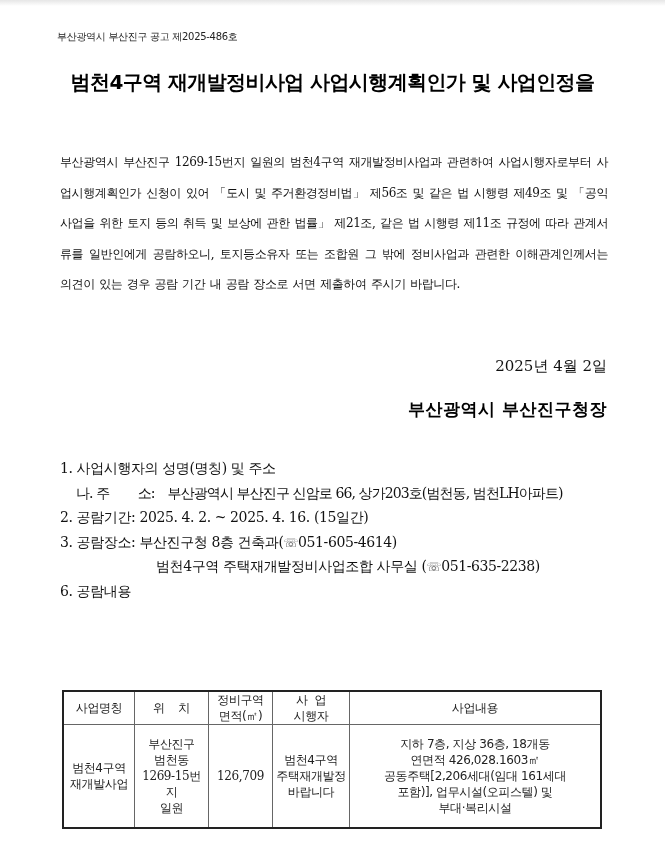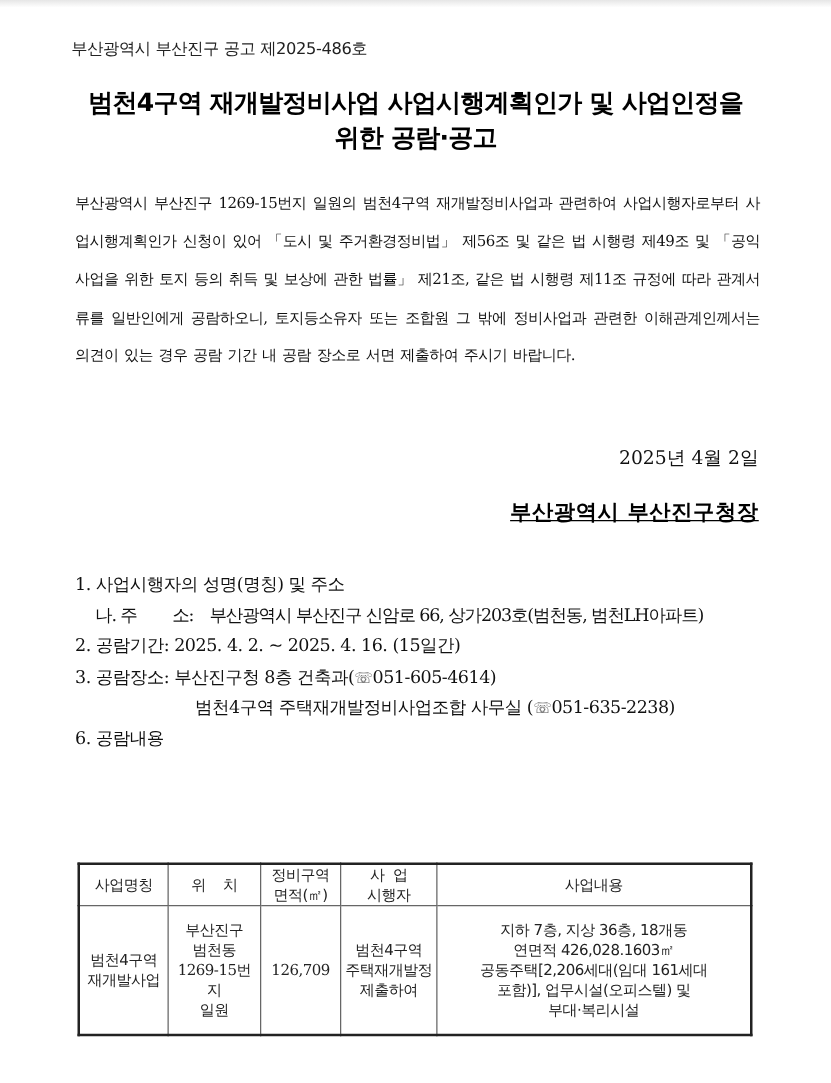--- a/index.html
+++ b/index.html
@@ -9,21 +9,21 @@
       font-family: "DejaVu Serif", "Liberation Serif", serif;
       position: relative;
     }
     .top-shade {
       position: absolute; left: 0; top: 0; width: 665px; height: 6px;
       background: linear-gradient(#e6e6e6, #ffffff);
     }
     .notice-no {
       position: absolute; left: 57px; top: 30px;
       font-family: "DejaVu Sans", "Liberation Sans", sans-serif;
-      font-size: 13px; color: #222; letter-spacing: -0.3px;
+      font-size: 10px; color: #222; letter-spacing: -0.3px;
     }
     .title {
       position: absolute; left: 0; width: 665px; top: 68px;
       text-align: center;
       font-family: "DejaVu Sans", "Liberation Sans", sans-serif;
       font-weight: bold; font-size: 20px; line-height: 28px; color: #000;
       letter-spacing: -0.6px;
     }
     .body-text {
       position: absolute; left: 60px; width: 548px; top: 147px;
@@ -31,21 +31,21 @@
       text-align-last: left; color: #111; letter-spacing: -0.4px;
       word-spacing: 1px;
     }
     .date {
       position: absolute; right: 58px; top: 357px;
       font-size: 15px; color: #111;
     }
     .issuer {
       position: absolute; right: 58px; top: 398px;
       font-family: "DejaVu Sans", "Liberation Sans", sans-serif;
-      font-weight: bold; font-size: 17px; letter-spacing: 0.5px; color: #000; text-decoration: underline;
+      font-weight: bold; font-size: 17px; letter-spacing: 0.5px; color: #000;
     }
     .items {
       position: absolute; left: 60px; top: 456px; width: 560px;
       font-size: 14px; color: #111; letter-spacing: -0.4px;
     }
     .item-line { height: 24.5px; line-height: 24.5px; white-space: nowrap; }
     .indent1 { padding-left: 16px; }
     .indent-place { padding-left: 96px; }
     .addr-label { display: inline-block; width: 88px; }
     .phone-icon { font-size: 12px; color: #555; }
@@ -68,21 +68,20 @@
   </style>
 </head>
 <body>
 
 <div class="top-shade"></div>
 
 <div class="notice-no">부산광역시 부산진구 공고 제2025-486호</div>
 
 <div class="title">
   <div>범천4구역 재개발정비사업 사업시행계획인가 및 사업인정을</div>
-  <div>위한 공람·공고</div>
 </div>
 
 <div class="body-text">부산광역시 부산진구 1269-15번지 일원의 범천4구역 재개발정비사업과 관련하여 사업시행자로부터 사업시행계획인가 신청이 있어 「도시 및 주거환경정비법」 제56조 및 같은 법 시행령 제49조 및 「공익사업을 위한 토지 등의 취득 및 보상에 관한 법률」 제21조, 같은 법 시행령 제11조 규정에 따라 관계서류를 일반인에게 공람하오니, 토지등소유자 또는 조합원 그 밖에 정비사업과 관련한 이해관계인께서는 의견이 있는 경우 공람 기간 내 공람 장소로 서면 제출하여 주시기 바랍니다.</div>
 
 <div class="date">2025년 4월 2일</div>
 <div class="issuer">부산광역시 부산진구청장</div>
 
 <div class="items">
   <div class="item-line">1. 사업시행자의 성명(명칭) 및 주소</div>
   <div class="item-line indent1" style="letter-spacing:-0.9px;">
@@ -128,21 +127,21 @@
       <td>
         <div>부산진구</div>
         <div>범천동</div>
         <div class="cell-serif">1269-15번지</div>
         <div>일원</div>
       </td>
       <td class="cell-serif">126,709</td>
       <td>
         <div>범천4구역</div>
         <div>주택재개발정</div>
-        <div>제출하여</div>
+        <div>바랍니다</div>
       </td>
       <td>
         <div>지하 7층, 지상 36층, 18개동</div>
         <div>연면적 426,028.1603㎡</div>
         <div>공동주택[2,206세대(임대 161세대</div>
         <div>포함)], 업무시설(오피스텔) 및</div>
         <div>부대·복리시설</div>
       </td>
     </tr>
   </tbody>

